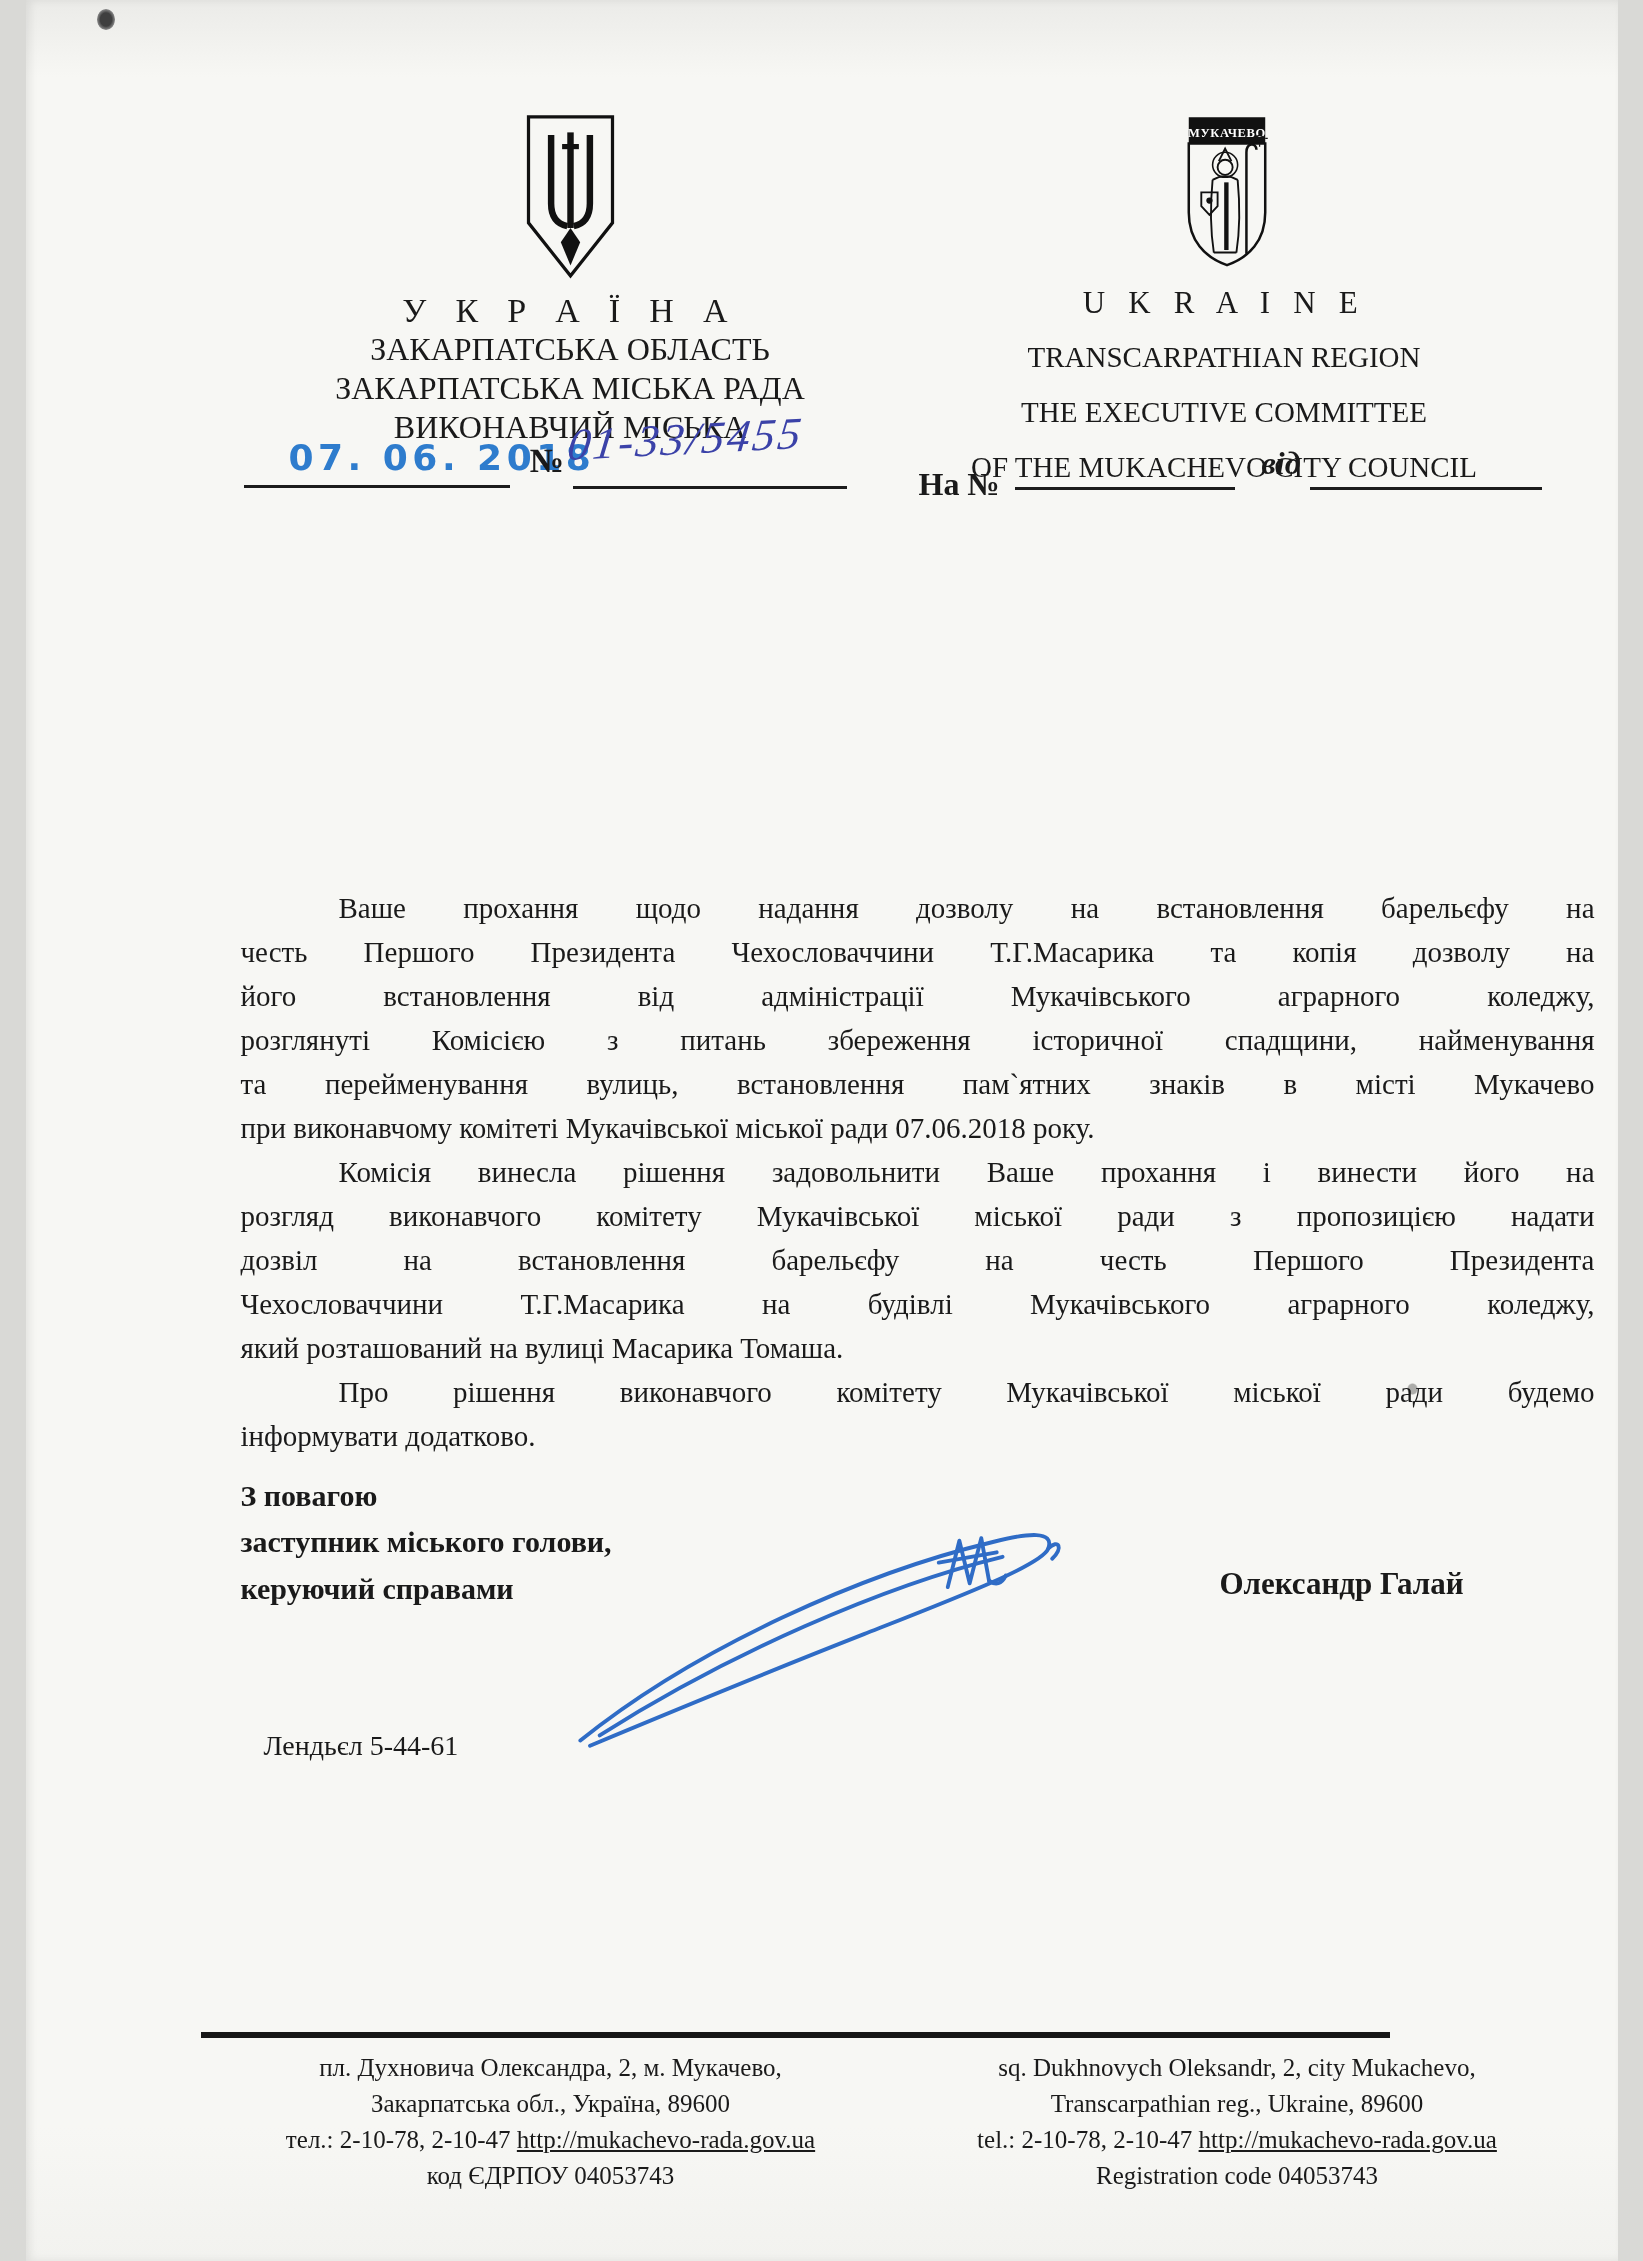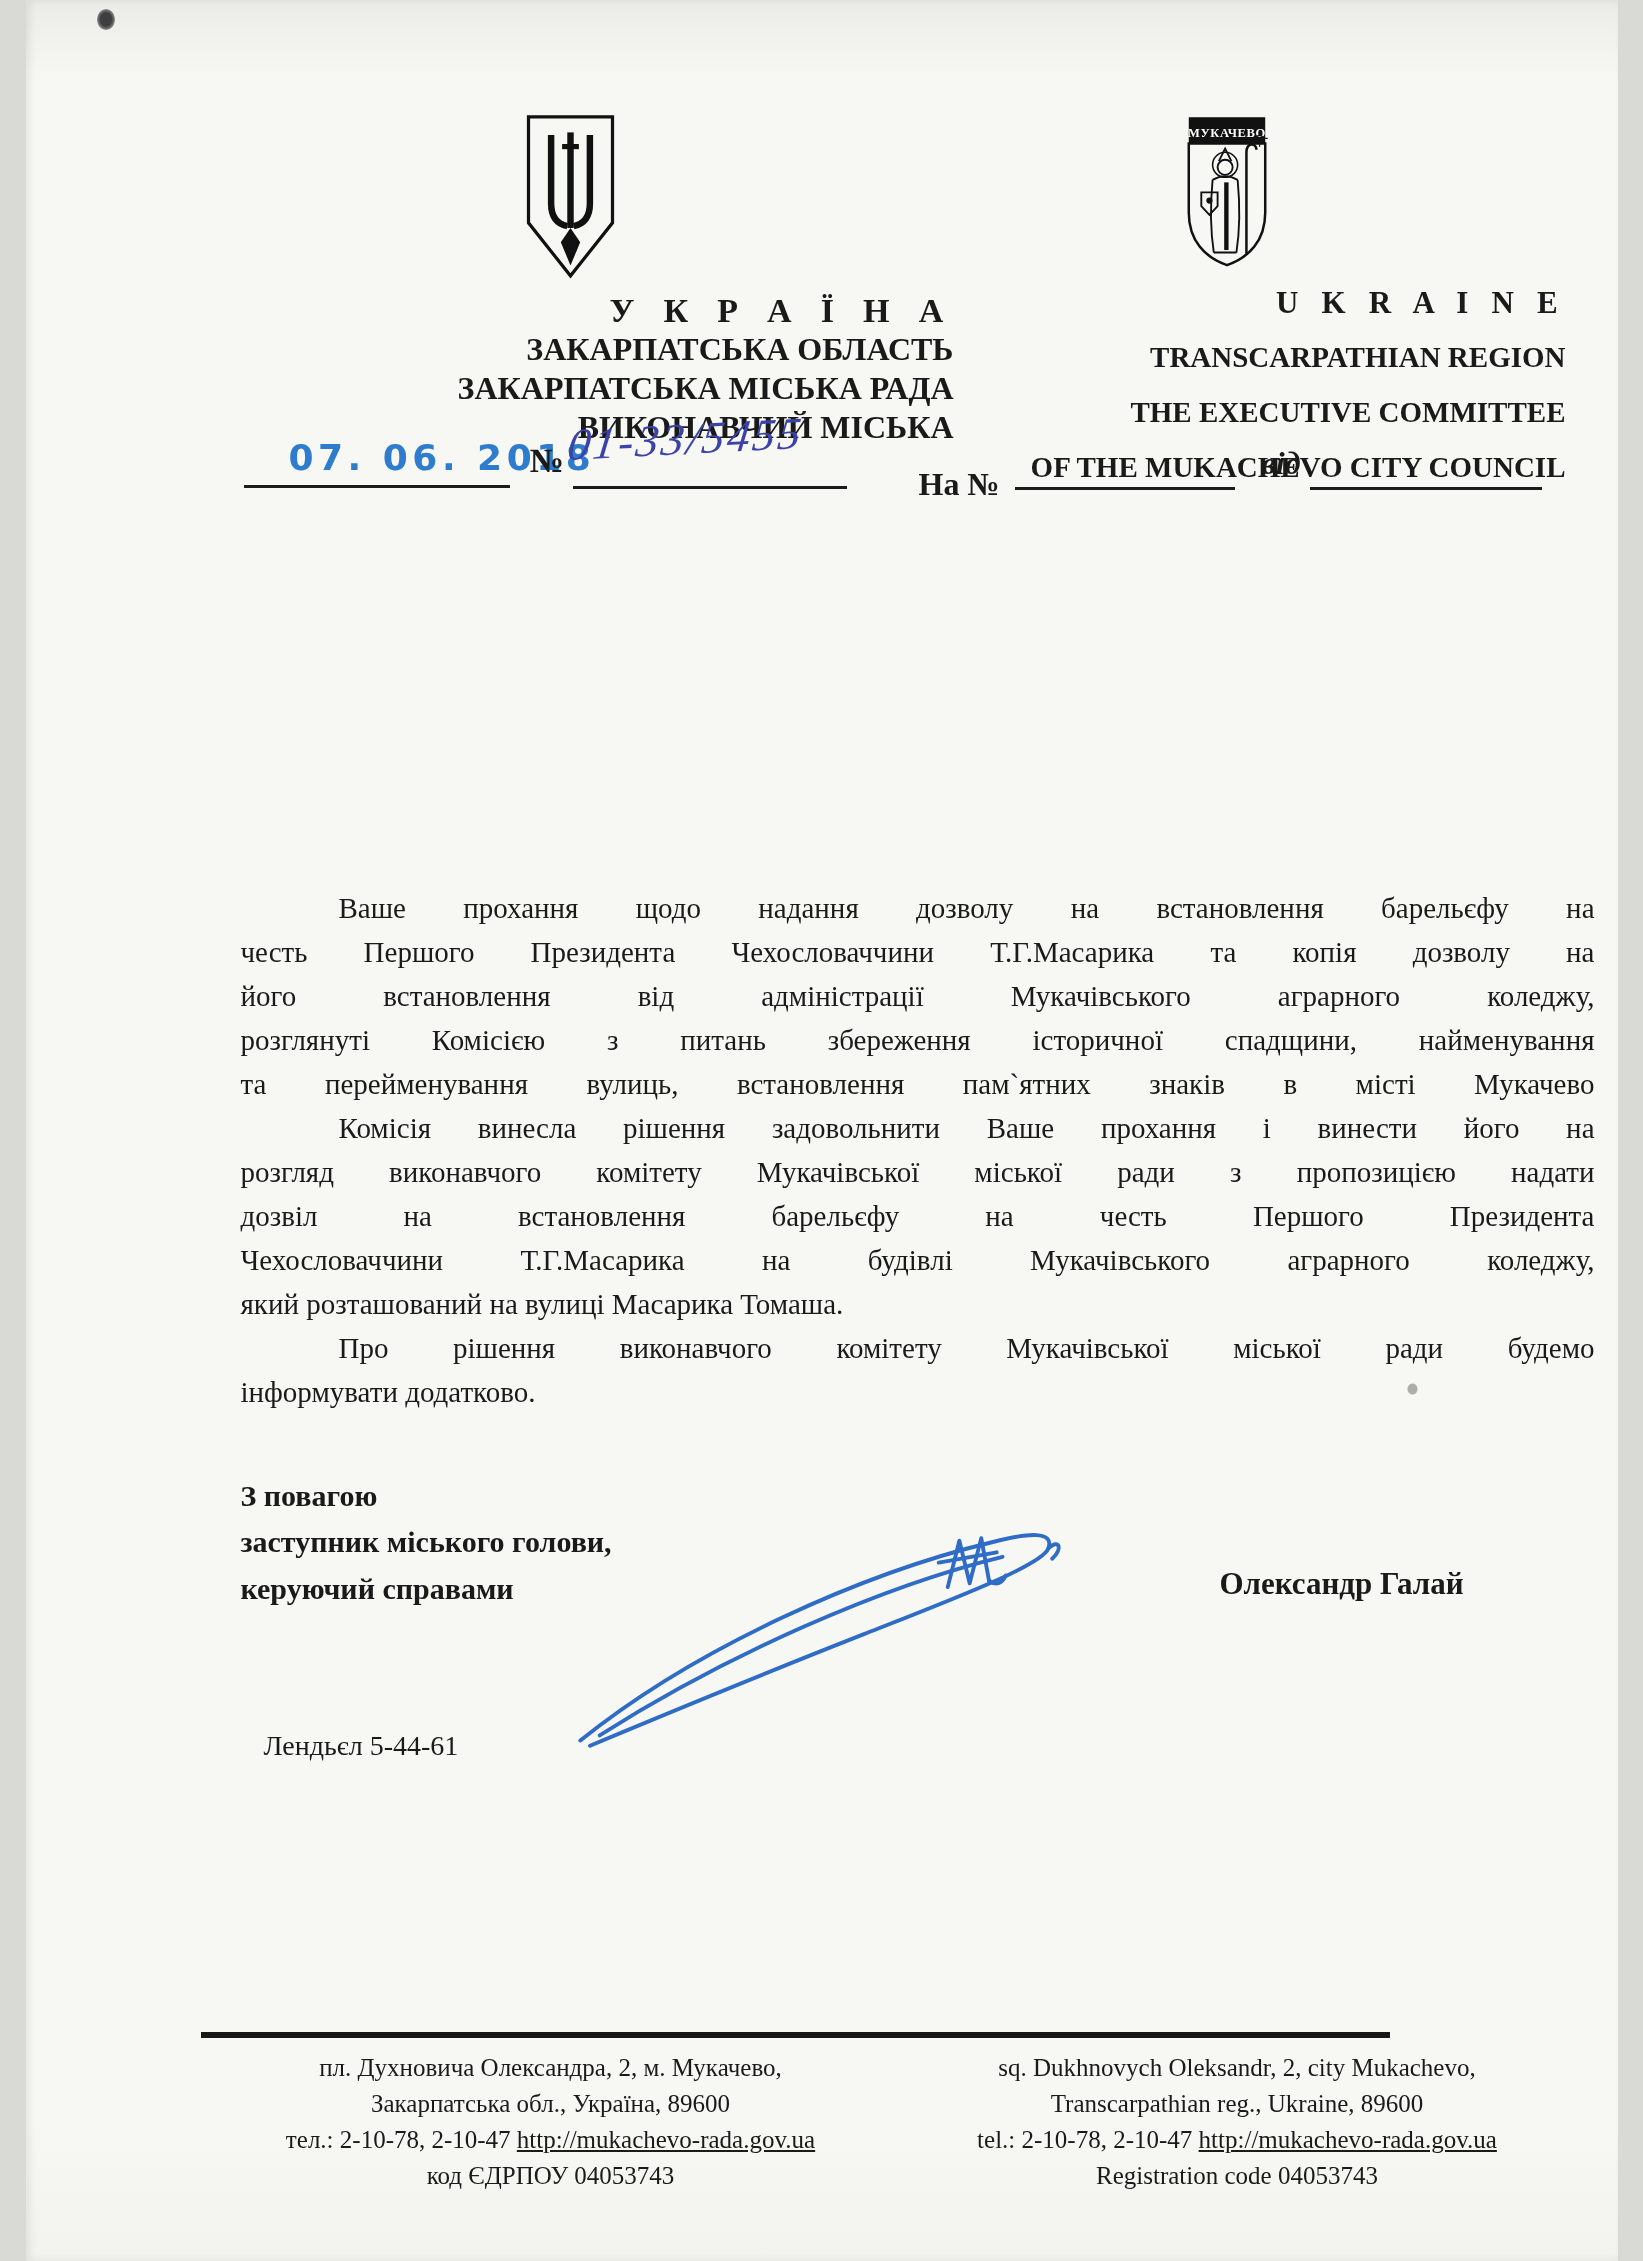--- a/index.html
+++ b/index.html
@@ -13,21 +13,21 @@
     overflow:hidden;
     box-shadow:inset 3.9px 0 9px rgba(0,0,0,.08);
   }
   
   .speck-top { position:absolute; left:71px; top:9px; width:18px; height:20.6px;
     background:radial-gradient(ellipse at center,#3f3f3f 0 45%,#8a8a8a 70%,transparent 75%); border-radius:50%; }
   .speck-mid { position:absolute; left:1381px; top:1383px; width:11px; height:12.2px;
     background:radial-gradient(ellipse at center,#9a9a97 0 55%,transparent 75%); border-radius:50%; opacity:.8; }
 
   
-  .hdr { position:absolute; text-align:right; font-weight:bold; }
+  .hdr { position:absolute; text-align:center; font-weight:normal; }
   .hdr-left  { left:161px;  top:291px; width:767px; }
   .hdr-right { left:857px; top:284px; width:683px; }
   .hdr .country { font-size:34px; letter-spacing:10.3px; line-height:39px; white-space:nowrap; }
   .hdr-right .country { font-size:31px; letter-spacing:7.7px; line-height:37px; }
   .hdr .hline { font-size:32px; line-height:39px; white-space:nowrap; }
   .hdr-right .hline { font-size:29px; line-height:37px;margin-top:18px; }
   .emblem { position:absolute; }
   .emblem-left  { left:496px;  top:113px; }
   .emblem-right { left:1154px; top:110px; }
 
@@ -140,20 +140,21 @@
   <div class="rule rule-3"></div>
   <div class="rule rule-4"></div>
 
 
   <div class="body-text">
       <div class="body-line indent">Ваше прохання щодо надання дозволу на встановлення барельєфу на</div>
       <div class="body-line">честь Першого Президента Чехословаччини Т.Г.Масарика та копія дозволу на</div>
       <div class="body-line">його встановлення від адміністрації Мукачівського аграрного коледжу,</div>
       <div class="body-line">розглянуті Комісією з питань збереження історичної спадщини, найменування</div>
       <div class="body-line">та перейменування вулиць, встановлення пам`ятних знаків в місті Мукачево</div>
+      <div class="body-line last">при виконавчому комітеті Мукачівської міської ради 07.06.2018 року.</div>
       <div class="body-line indent">Комісія винесла рішення задовольнити Ваше прохання і винести його на</div>
       <div class="body-line">розгляд виконавчого комітету Мукачівської міської ради з пропозицією надати</div>
       <div class="body-line">дозвіл на встановлення барельєфу на честь Першого Президента</div>
       <div class="body-line">Чехословаччини Т.Г.Масарика на будівлі Мукачівського аграрного коледжу,</div>
       <div class="body-line last">який розташований на вулиці Масарика Томаша.</div>
       <div class="body-line indent">Про рішення виконавчого комітету Мукачівської міської ради будемо</div>
       <div class="body-line last">інформувати додатково.</div>
     </div>
 
   <div class="signoff-line closing">З повагою</div>

